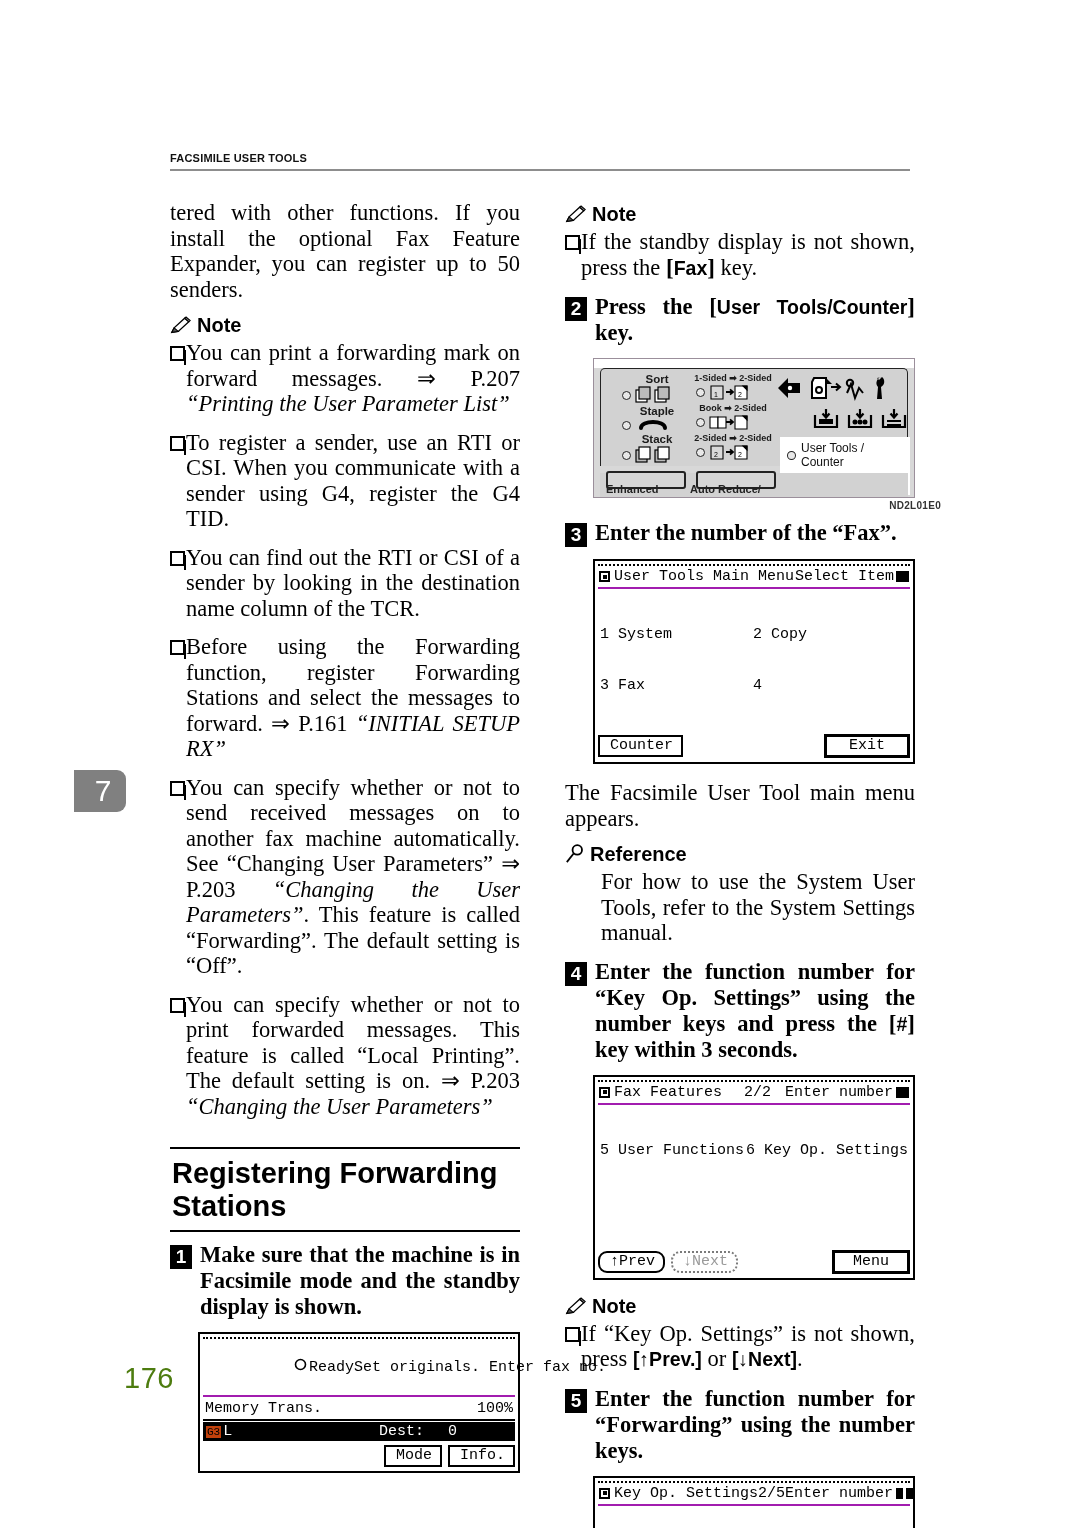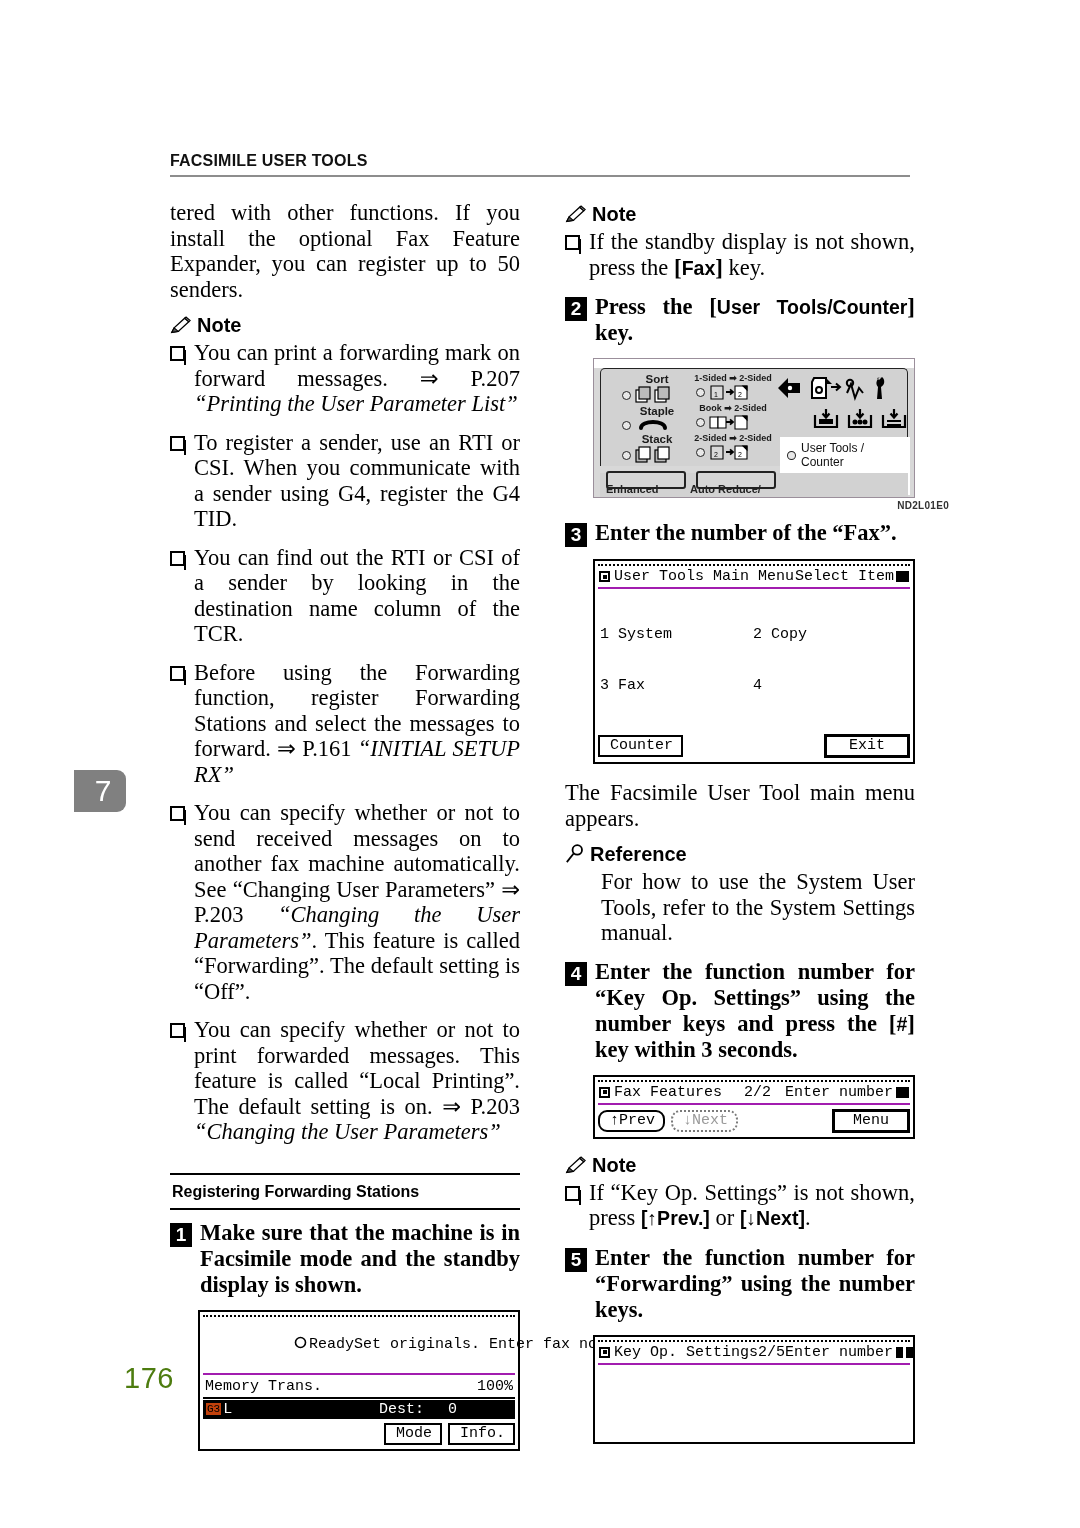--- a/index.html
+++ b/index.html
@@ -13,21 +13,21 @@
     overflow:hidden;
   }
   .page { position:absolute; inset:0; }
 
   
   .header {
     position:absolute; left:170px; top:152px; width:740px;
   }
   .header-title {
     font-family:"Liberation Sans", sans-serif;
-    font-weight:bold; font-size:16px;
+    font-weight:bold; font-size:11px;
     letter-spacing:0.2px;
     color:#111;
   }
   .header-rule {
     margin-top:5px;
     border-top:2.2px solid #8d8d8d;
     width:740px;
   }
 
   
@@ -77,21 +77,21 @@
     font-family:"Liberation Sans", sans-serif;
     font-weight:bold; font-size:20px;
     line-height:20px;
     color:#000;
   }
   .pencil-icon { width:22px; height:19px; display:block; }
   .key-icon { width:20px; height:20px; display:block; }
 
   
   .bullet-row {
-    display:flex; gap:9px; margin:0 0 13px 0;
+    display:flex; gap:1px; margin:0 0 13px 0;
   }
   .bullet-row .sq {
     flex:0 0 auto; width:15px; height:15px;
     margin-top:6px;
     border:2.2px solid #000;
     background:#fff;
     position:relative;
   }
   .bullet-row .sq::after{
     content:""; position:absolute; right:-3px; top:2px;
@@ -129,21 +129,21 @@
     letter-spacing:0px;
     white-space:nowrap;
   }
   .hkey .br { font-family:"Liberation Serif", serif; font-weight:bold; font-size:23px; }
 
   
   .section-head { margin:28px 0 10px 0; width:350px; }
   .section-head .top-rule { border-top:2.6px solid #000; }
   .section-head .title {
     font-family:"Liberation Sans", sans-serif;
-    font-weight:bold; font-size:16px;
+    font-weight:bold; font-size:29px;
     padding:8px 0 7px 2px;
   }
   .section-head .bot-rule { border-top:2.6px solid #000; }
 
   
   .lcd {
     font-family:"Liberation Mono", monospace;
     border:2.2px solid #000;
     background:#fff;
     width:322px;
@@ -251,21 +251,21 @@
   .cp .bottom-strip {
     position:absolute; left:6px; bottom:0; right:6px; height:24px;
     background:#d2d2d2;
   }
   .cp .bottom-labels {
     position:absolute; left:0; bottom:2px; width:100%;
     display:flex; font-family:"Liberation Sans", sans-serif;
     font-size:11px; font-weight:bold; color:#222;
   }
   .cp-code {
-    position:absolute; right:8px; top:142px;
+    position:absolute; right:16px; top:142px;
     font-family:"Liberation Sans", sans-serif;
     font-size:10px; font-weight:bold; color:#333;
     letter-spacing:0.3px;
   }
   .icon-sheet { display:block; }
 </style>
 </head>
 <body>
 
 <div class="page">
@@ -593,20 +593,27 @@
       <div class="dotted-top"></div>
       <div class="titlebar">
         <span class="sqmark"></span>
         <span>Fax Features</span>
         <span style="width:22px;display:inline-block;"></span>
         <span>2/2</span>
         <span class="spacer"></span>
         <span>Enter number</span>
         <span class="scroll-blk" style="margin-left:3px;"></span>
       </div>
+      <div class="body">
+        <div class="grid2">
+          <div><span>5</span> <span>User Functions</span></div>
+          <div><span>6</span> <span>Key Op. Settings</span></div>
+        </div>
+        <div style="height:17px;"></div>
+      </div>
       <div class="btnrow">
         <span class="btn round">↑Prev</span>
         <span class="btn ghost round">↓Next</span>
         <span class="pushright"></span>
         <span class="btn bold" style="padding-left:18px;padding-right:18px;">Menu</span>
       </div>
     </div>
 
     <div class="callout-head">
       <span>

